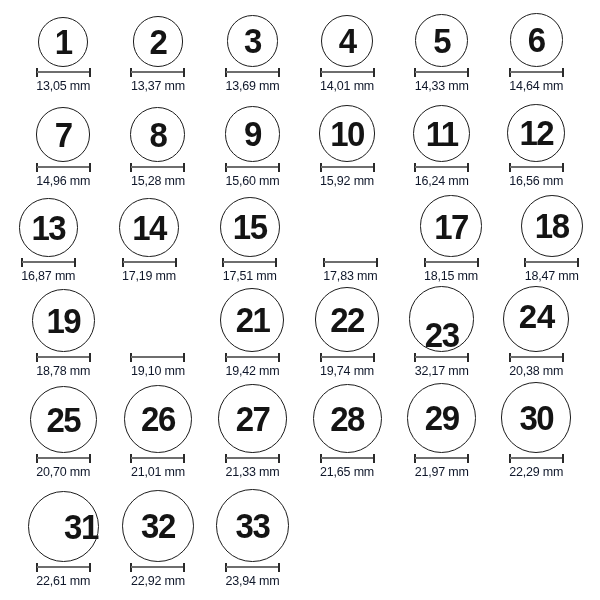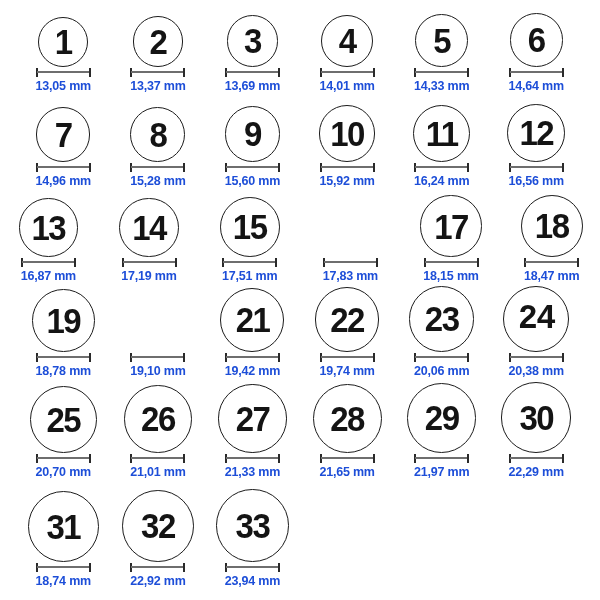--- a/index.html
+++ b/index.html
@@ -54,26 +54,26 @@
   .measure .tick{
     position:absolute;top:0;width:2px;height:9px;background:#2a2a2a;
   }
   .measure .tick.left{left:0;}
   .measure .tick.right{right:0;}
   .measure .hline{
     position:absolute;top:3.6px;left:1px;right:1px;height:1.6px;background:#6e6e6e;
   }
   .label{
     margin-top:2px;
-    font-weight:bold;
+    font-weight:normal;
     font-size:12.5px;
     letter-spacing:-0.2px;
     line-height:1.15;
     white-space:nowrap;
-    color:#1d4ed8;
+    color:#0f172a;
   }
 </style>
 </head>
 <body>
 
 <div id="chart">
     <div class="row" style="height: 95px;">
       <div class="cell">
         <div class="circle" style="width: 50px; height: 50px;">
           <span class="num">1</span>
@@ -310,29 +310,29 @@
           <span class="num">22</span>
         </div>
         <div class="measure">
           <span class="tick left"></span>
           <span class="hline"></span>
           <span class="tick right"></span>
         </div>
         <div class="label">19,74 mm</div>
       </div>
       <div class="cell">
-        <div class="circle" style="width: 65.4px; height: 65.4px;">
+        <div class="circle" style="width: 65.4px; height: 65.4px; align-items: flex-end;">
           <span class="num">23</span>
         </div>
         <div class="measure">
           <span class="tick left"></span>
           <span class="hline"></span>
           <span class="tick right"></span>
         </div>
-        <div class="label">20,06 mm</div>
+        <div class="label">32,17 mm</div>
       </div>
       <div class="cell">
         <div class="circle" style="width: 66.1px; height: 66.1px; font-family: Liberation Mono, monospace;">
           <span class="num">24</span>
         </div>
         <div class="measure">
           <span class="tick left"></span>
           <span class="hline"></span>
           <span class="tick right"></span>
         </div>
@@ -402,29 +402,29 @@
         <div class="measure">
           <span class="tick left"></span>
           <span class="hline"></span>
           <span class="tick right"></span>
         </div>
         <div class="label">22,29 mm</div>
       </div>
     </div>
     <div class="row" style="height: 109px;">
       <div class="cell">
-        <div class="circle" style="width: 71px; height: 71px;">
+        <div class="circle" style="width: 71px; height: 71px; justify-content: flex-end;">
           <span class="num">31</span>
         </div>
         <div class="measure">
           <span class="tick left"></span>
           <span class="hline"></span>
           <span class="tick right"></span>
         </div>
-        <div class="label">18,74 mm</div>
+        <div class="label">22,61 mm</div>
       </div>
       <div class="cell">
         <div class="circle" style="width: 71.7px; height: 71.7px;">
           <span class="num">32</span>
         </div>
         <div class="measure">
           <span class="tick left"></span>
           <span class="hline"></span>
           <span class="tick right"></span>
         </div>

